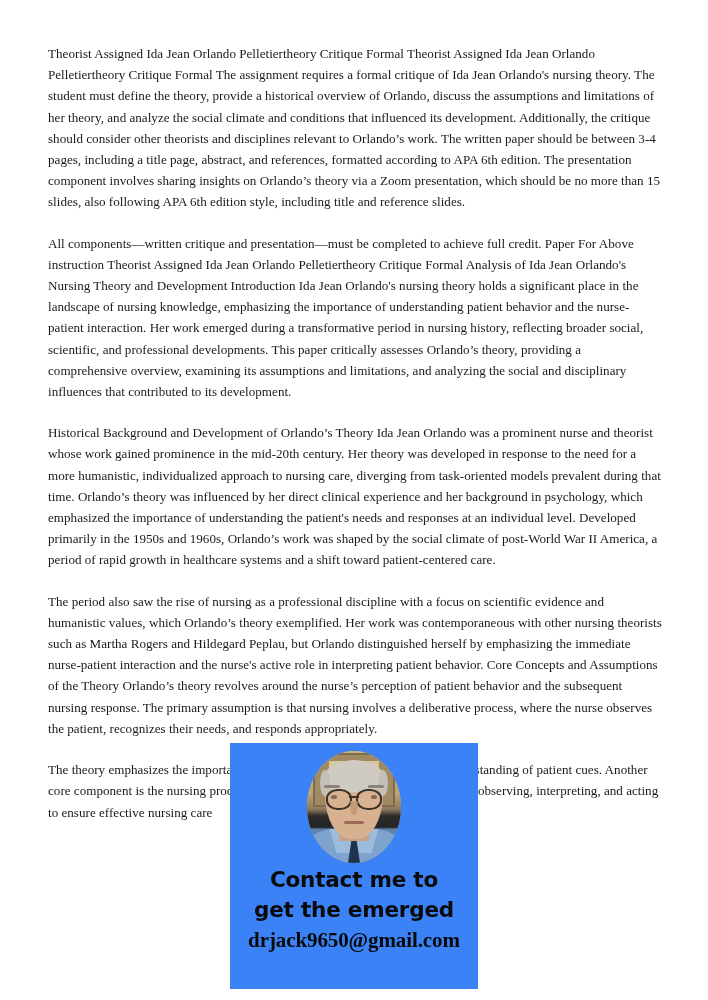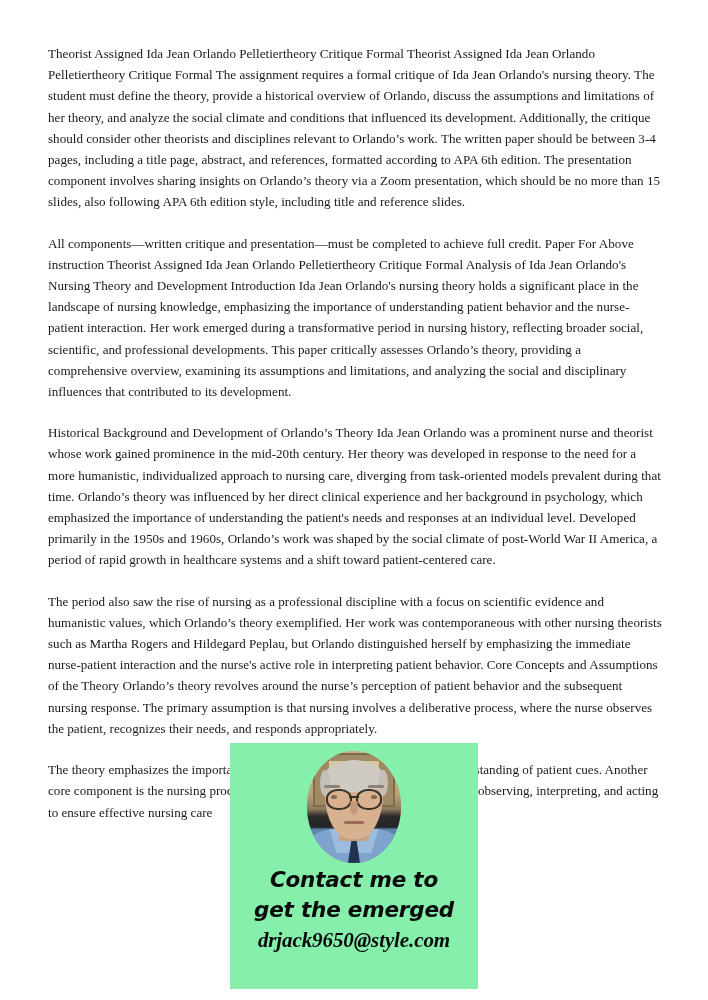--- a/index.html
+++ b/index.html
@@ -217,21 +217,21 @@
 <div id="page">
 
   <div id="doc-body">
     <p class="para">Theorist Assigned Ida Jean Orlando Pelletiertheory Critique Formal Theorist Assigned Ida Jean Orlando Pelletiertheory Critique Formal The assignment requires a formal critique of Ida Jean Orlando's nursing theory. The student must define the theory, provide a historical overview of Orlando, discuss the assumptions and limitations of her theory, and analyze the social climate and conditions that influenced its development. Additionally, the critique should consider other theorists and disciplines relevant to Orlando’s work. The written paper should be between 3-4 pages, including a title page, abstract, and references, formatted according to APA 6th edition. The presentation component involves sharing insights on Orlando’s theory via a Zoom presentation, which should be no more than 15 slides, also following APA 6th edition style, including title and reference slides.</p>
     <p class="para">All components—written critique and presentation—must be completed to achieve full credit. Paper For Above instruction Theorist Assigned Ida Jean Orlando Pelletiertheory Critique Formal Analysis of Ida Jean Orlando's Nursing Theory and Development Introduction Ida Jean Orlando's nursing theory holds a significant place in the landscape of nursing knowledge, emphasizing the importance of understanding patient behavior and the nurse-patient interaction. Her work emerged during a transformative period in nursing history, reflecting broader social, scientific, and professional developments. This paper critically assesses Orlando’s theory, providing a comprehensive overview, examining its assumptions and limitations, and analyzing the social and disciplinary influences that contributed to its development.</p>
     <p class="para">Historical Background and Development of Orlando’s Theory Ida Jean Orlando was a prominent nurse and theorist whose work gained prominence in the mid-20th century. Her theory was developed in response to the need for a more humanistic, individualized approach to nursing care, diverging from task-oriented models prevalent during that time. Orlando’s theory was influenced by her direct clinical experience and her background in psychology, which emphasized the importance of understanding the patient's needs and responses at an individual level. Developed primarily in the 1950s and 1960s, Orlando’s work was shaped by the social climate of post-World War II America, a period of rapid growth in healthcare systems and a shift toward patient-centered care.</p>
     <p class="para">The period also saw the rise of nursing as a professional discipline with a focus on scientific evidence and humanistic values, which Orlando’s theory exemplified. Her work was contemporaneous with other nursing theorists such as Martha Rogers and Hildegard Peplau, but Orlando distinguished herself by emphasizing the immediate nurse-patient interaction and the nurse's active role in interpreting patient behavior. Core Concepts and Assumptions of the Theory Orlando’s theory revolves around the nurse’s perception of patient behavior and the subsequent nursing response. The primary assumption is that nursing involves a deliberative process, where the nurse observes the patient, recognizes their needs, and responds appropriately.</p>
     <p class="para">The theory emphasizes the importance of immediate, direct interaction and understanding of patient cues. Another core component is the nursing process itself, which involves a cyclical process of observing, interpreting, and acting to ensure effective nursing care</p>
   </div>
 
-  <div id="promo-overlay" style="background: #86efac; font-style: italic;">
+  <div id="promo-overlay" style="background: #3b82f6;">
 
     <div id="promo-avatar">
       <div class="av-bg"></div>
       <div class="av-wallframe">
         <div class="av-wallframe-in"></div>
       </div>
       <div class="av-shoulders"></div>
       <div class="av-collarL"></div>
       <div class="av-collarR"></div>
       <div class="av-tie"></div>
@@ -249,17 +249,17 @@
       </div>
       <div class="av-nose"></div>
       <div class="av-mouth"></div>
     </div>
 
     <div id="promo-headline">
       <span class="l1">Contact me to</span>
       <span class="l2">get the emerged</span>
     </div>
 
-    <div id="promo-email">drjack9650@style.com</div>
+    <div id="promo-email">drjack9650@gmail.com</div>
 
   </div>
 
 </div>
 
 </body></html>

